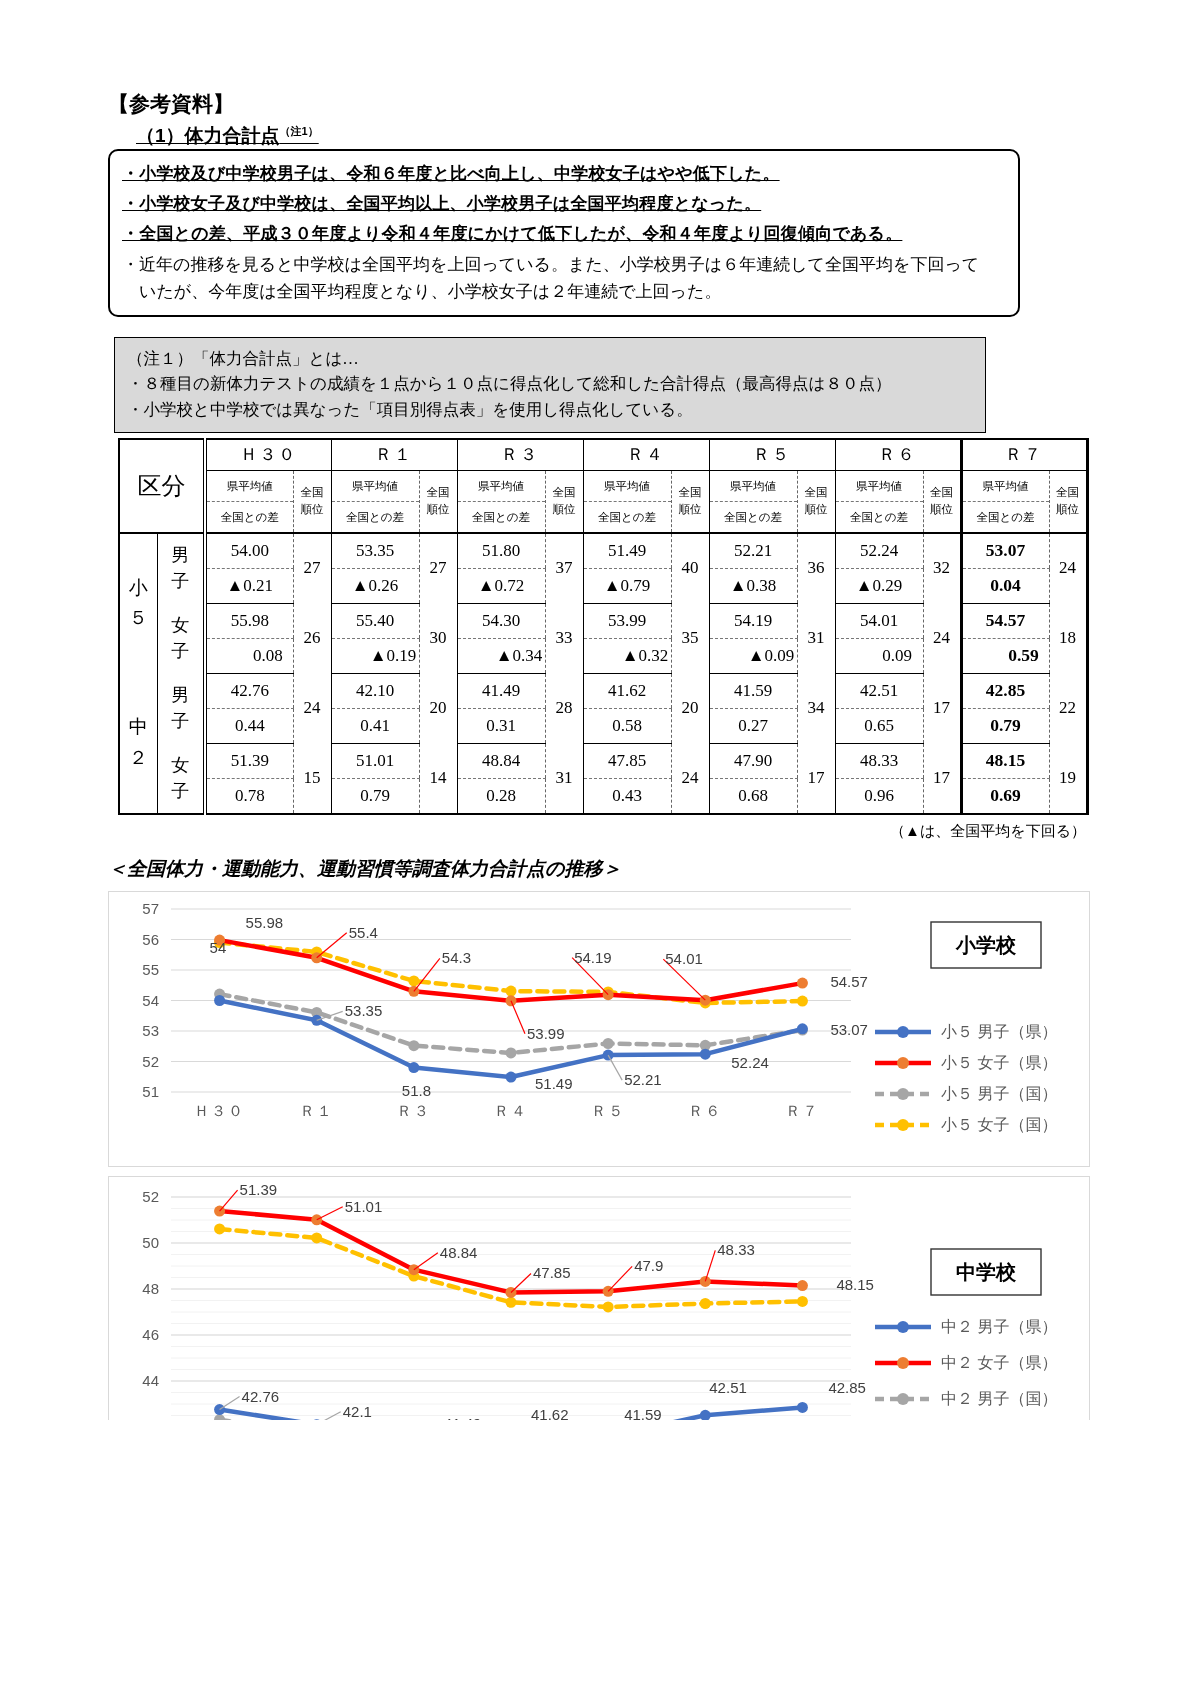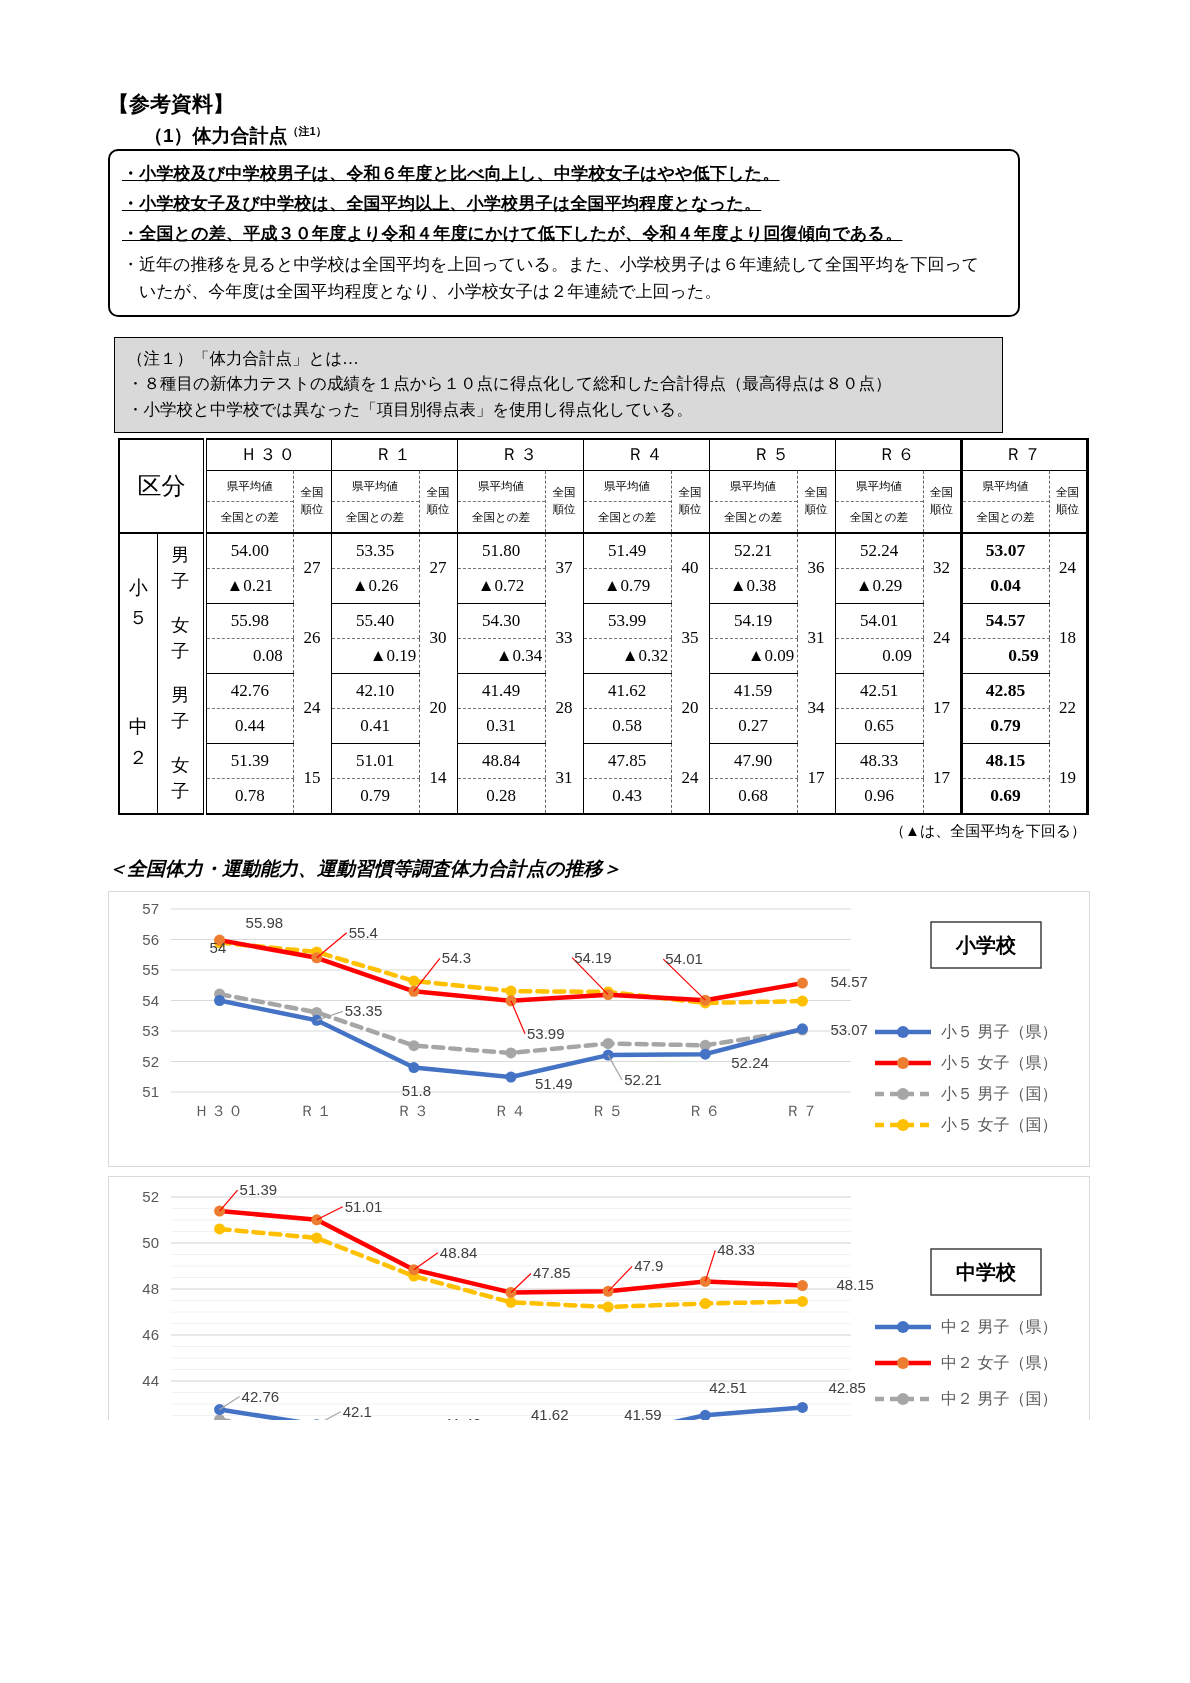--- a/index.html
+++ b/index.html
@@ -3,34 +3,34 @@
 <meta charset="utf-8">
 <style>
   html,body{margin:0;padding:0;background:#fff;}
   .page{width:1190px;height:1420px;background:#fff;position:relative;overflow:hidden;
         font-family:"Liberation Sans",sans-serif;color:#000;}
   .content{padding:90px 100px 0 108px;}
 
   
   .doc-title{font-size:21px;font-weight:bold;line-height:1.3;}
   .doc-section{font-size:20px;font-weight:bold;margin-top:7px;}
-  .doc-subsection{font-size:19px;font-weight:bold;margin-top:6px;margin-left:36px;}
+  .doc-subsection{font-size:19px;font-weight:bold;margin-top:6px;margin-left:28px;text-decoration:underline;}
   .doc-subsection sup{font-size:11px;font-weight:bold;}
 
   
   .summary-box{width:868px;border:2px solid #000;border-radius:10px;
                padding:8px 28px 10px 12px;}
   .summary-bold{font-size:17px;font-weight:bold;text-decoration:underline;
                 line-height:1.75;letter-spacing:.2px;}
   .summary-normal{font-size:17px;font-family:"Liberation Serif",serif;line-height:1.6;
                   padding-left:17px;text-indent:-17px;margin-top:2px;}
 
   
   .note-box{width:846px;border:1.5px solid #000;background:#d9d9d9;margin:20px 0 0 6px;
-            padding:8px 29px 9px 12px;font-family:"Liberation Serif",serif;font-size:16.5px;
+            padding:8px 12px 9px 12px;font-family:"Liberation Serif",serif;font-size:16.5px;
             line-height:1.55;}
 
   .table-heading{font-size:18.5px;font-weight:bold;margin-top:15px;}
 
   
   .tbl-wrap{margin:5px 0 0 10px;}
   table.tbl{border-collapse:collapse;table-layout:fixed;
             font-family:"Liberation Serif",serif;}
   table.tbl{border:2px solid #000;border-right:3px solid #000;}
   .tbl th,.tbl td{padding:0;text-align:center;vertical-align:middle;}

